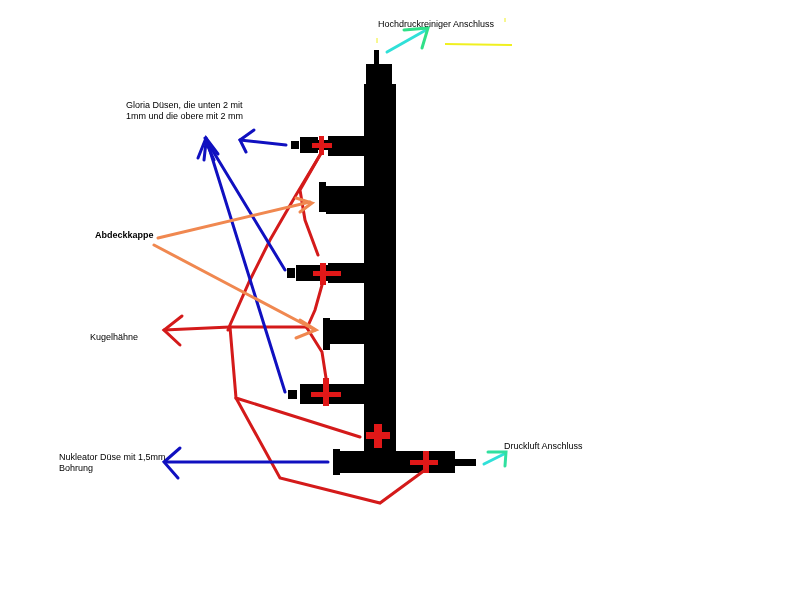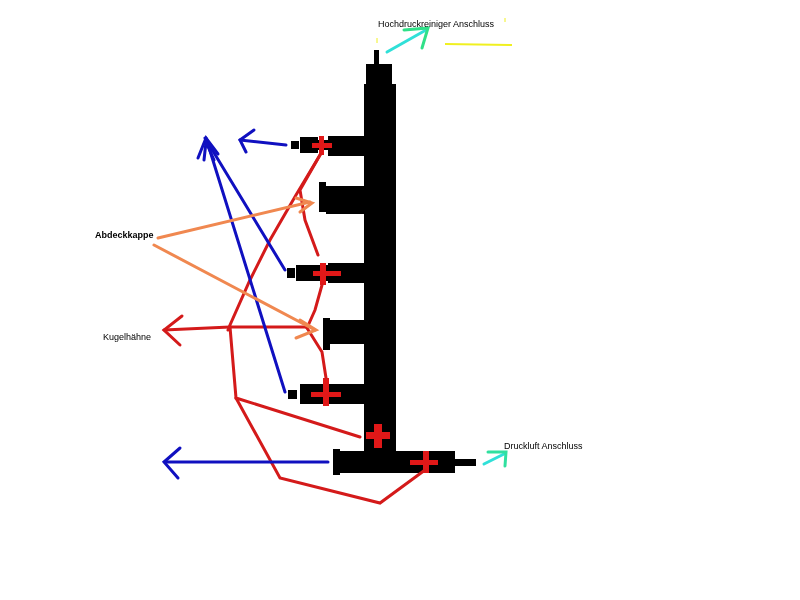--- a/index.html
+++ b/index.html
@@ -102,16 +102,20 @@
   <line x1="505" y1="18" x2="505" y2="22" stroke="#f0f020" stroke-width="1"></line>
   <line x1="377" y1="38" x2="377" y2="43" stroke="#f0f020" stroke-width="1"></line>
 
   <g stroke-linecap="round" fill="none">
     <line x1="484" y1="464" x2="504" y2="454" stroke="#30e0d8" stroke-width="3"></line>
     <polyline points="488,452 506,452 505,466" stroke="#30e0a0" stroke-width="3"></polyline>
   </g>
 </svg>
 
 <div class="label" style="left:378px; top:19px;">Hochdruckreiniger Anschluss</div>
+<div class="label" style="left:126px; top:100px;">Gloria Düsen, die unten 2 mit
+1mm und die obere mit 2 mm</div>
 <div class="label" style="left:95px; top:230px;font-weight:bold;">Abdeckkappe</div>
-<div class="label" style="left:103px; top:332px;">Kugelhähne</div>
+<div class="label" style="left:90px; top:332px;">Kugelhähne</div>
+<div class="label" style="left:59px; top:452px;">Nukleator Düse mit 1,5mm
+Bohrung</div>
 <div class="label" style="left:478px; top:441px;padding-left:26px;">Druckluft Anschluss</div>
 </div>
 
 </body></html>

